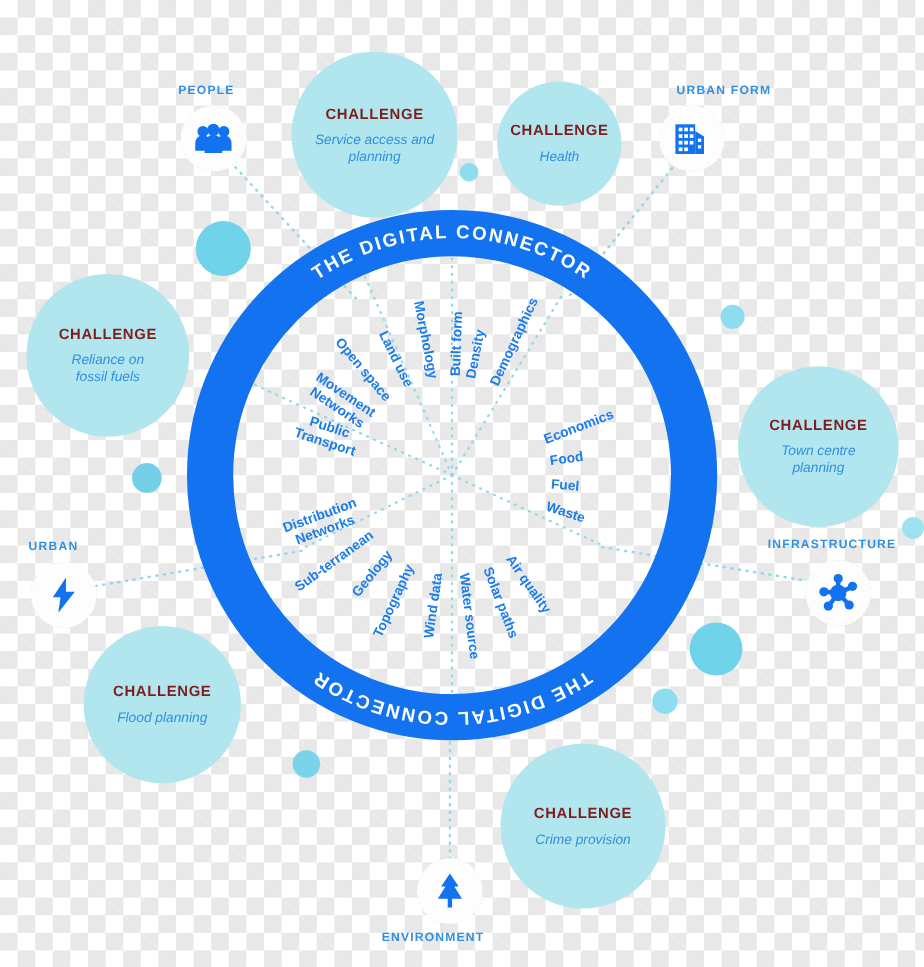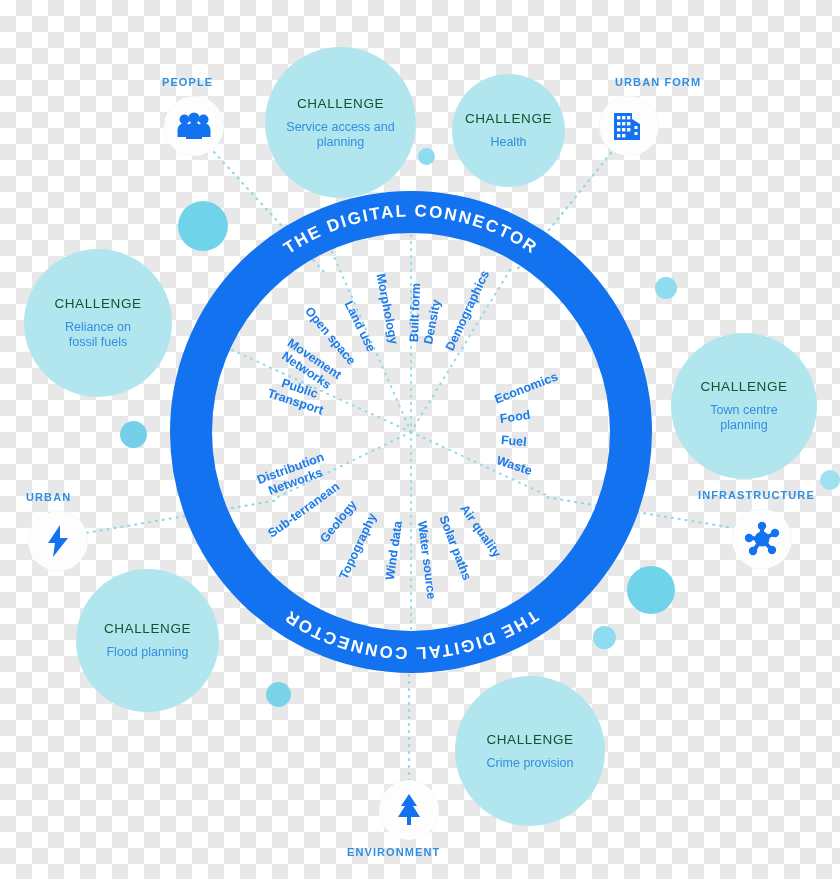--- a/index.html
+++ b/index.html
@@ -21,25 +21,25 @@
     background-position:0 0,16px 16px;
   }
   svg.layer{position:absolute;left:0;top:0;width:840px;height:879px;}
   .bubble{
     position:absolute;border-radius:50%;
     background:#b2e6ef;
     display:flex;flex-direction:column;align-items:center;justify-content:center;
     text-align:center;box-sizing:border-box;
   }
   .bubble .b-title{
-    color:#14532d;font-weight:400;letter-spacing:.6px;font-size:13.5px;
+    color:#7f1d1d;font-weight:700;letter-spacing:.6px;font-size:13.5px;
     margin-bottom:9px;
   }
   .bubble .b-text{
-    color:#2f8fe0;font-size:12.5px;line-height:15px;font-weight:400;
+    color:#2f8fe0;font-size:12.5px;line-height:15px;font-weight:400;font-style:italic;
   }
   .deco{position:absolute;border-radius:50%;}
   .icon-node{
     position:absolute;width:60px;height:60px;border-radius:50%;
     background:#fdfdfd;
     display:flex;align-items:center;justify-content:center;
     box-sizing:border-box;
   }
   .icon-ring{
     position:absolute;border-radius:50%;

